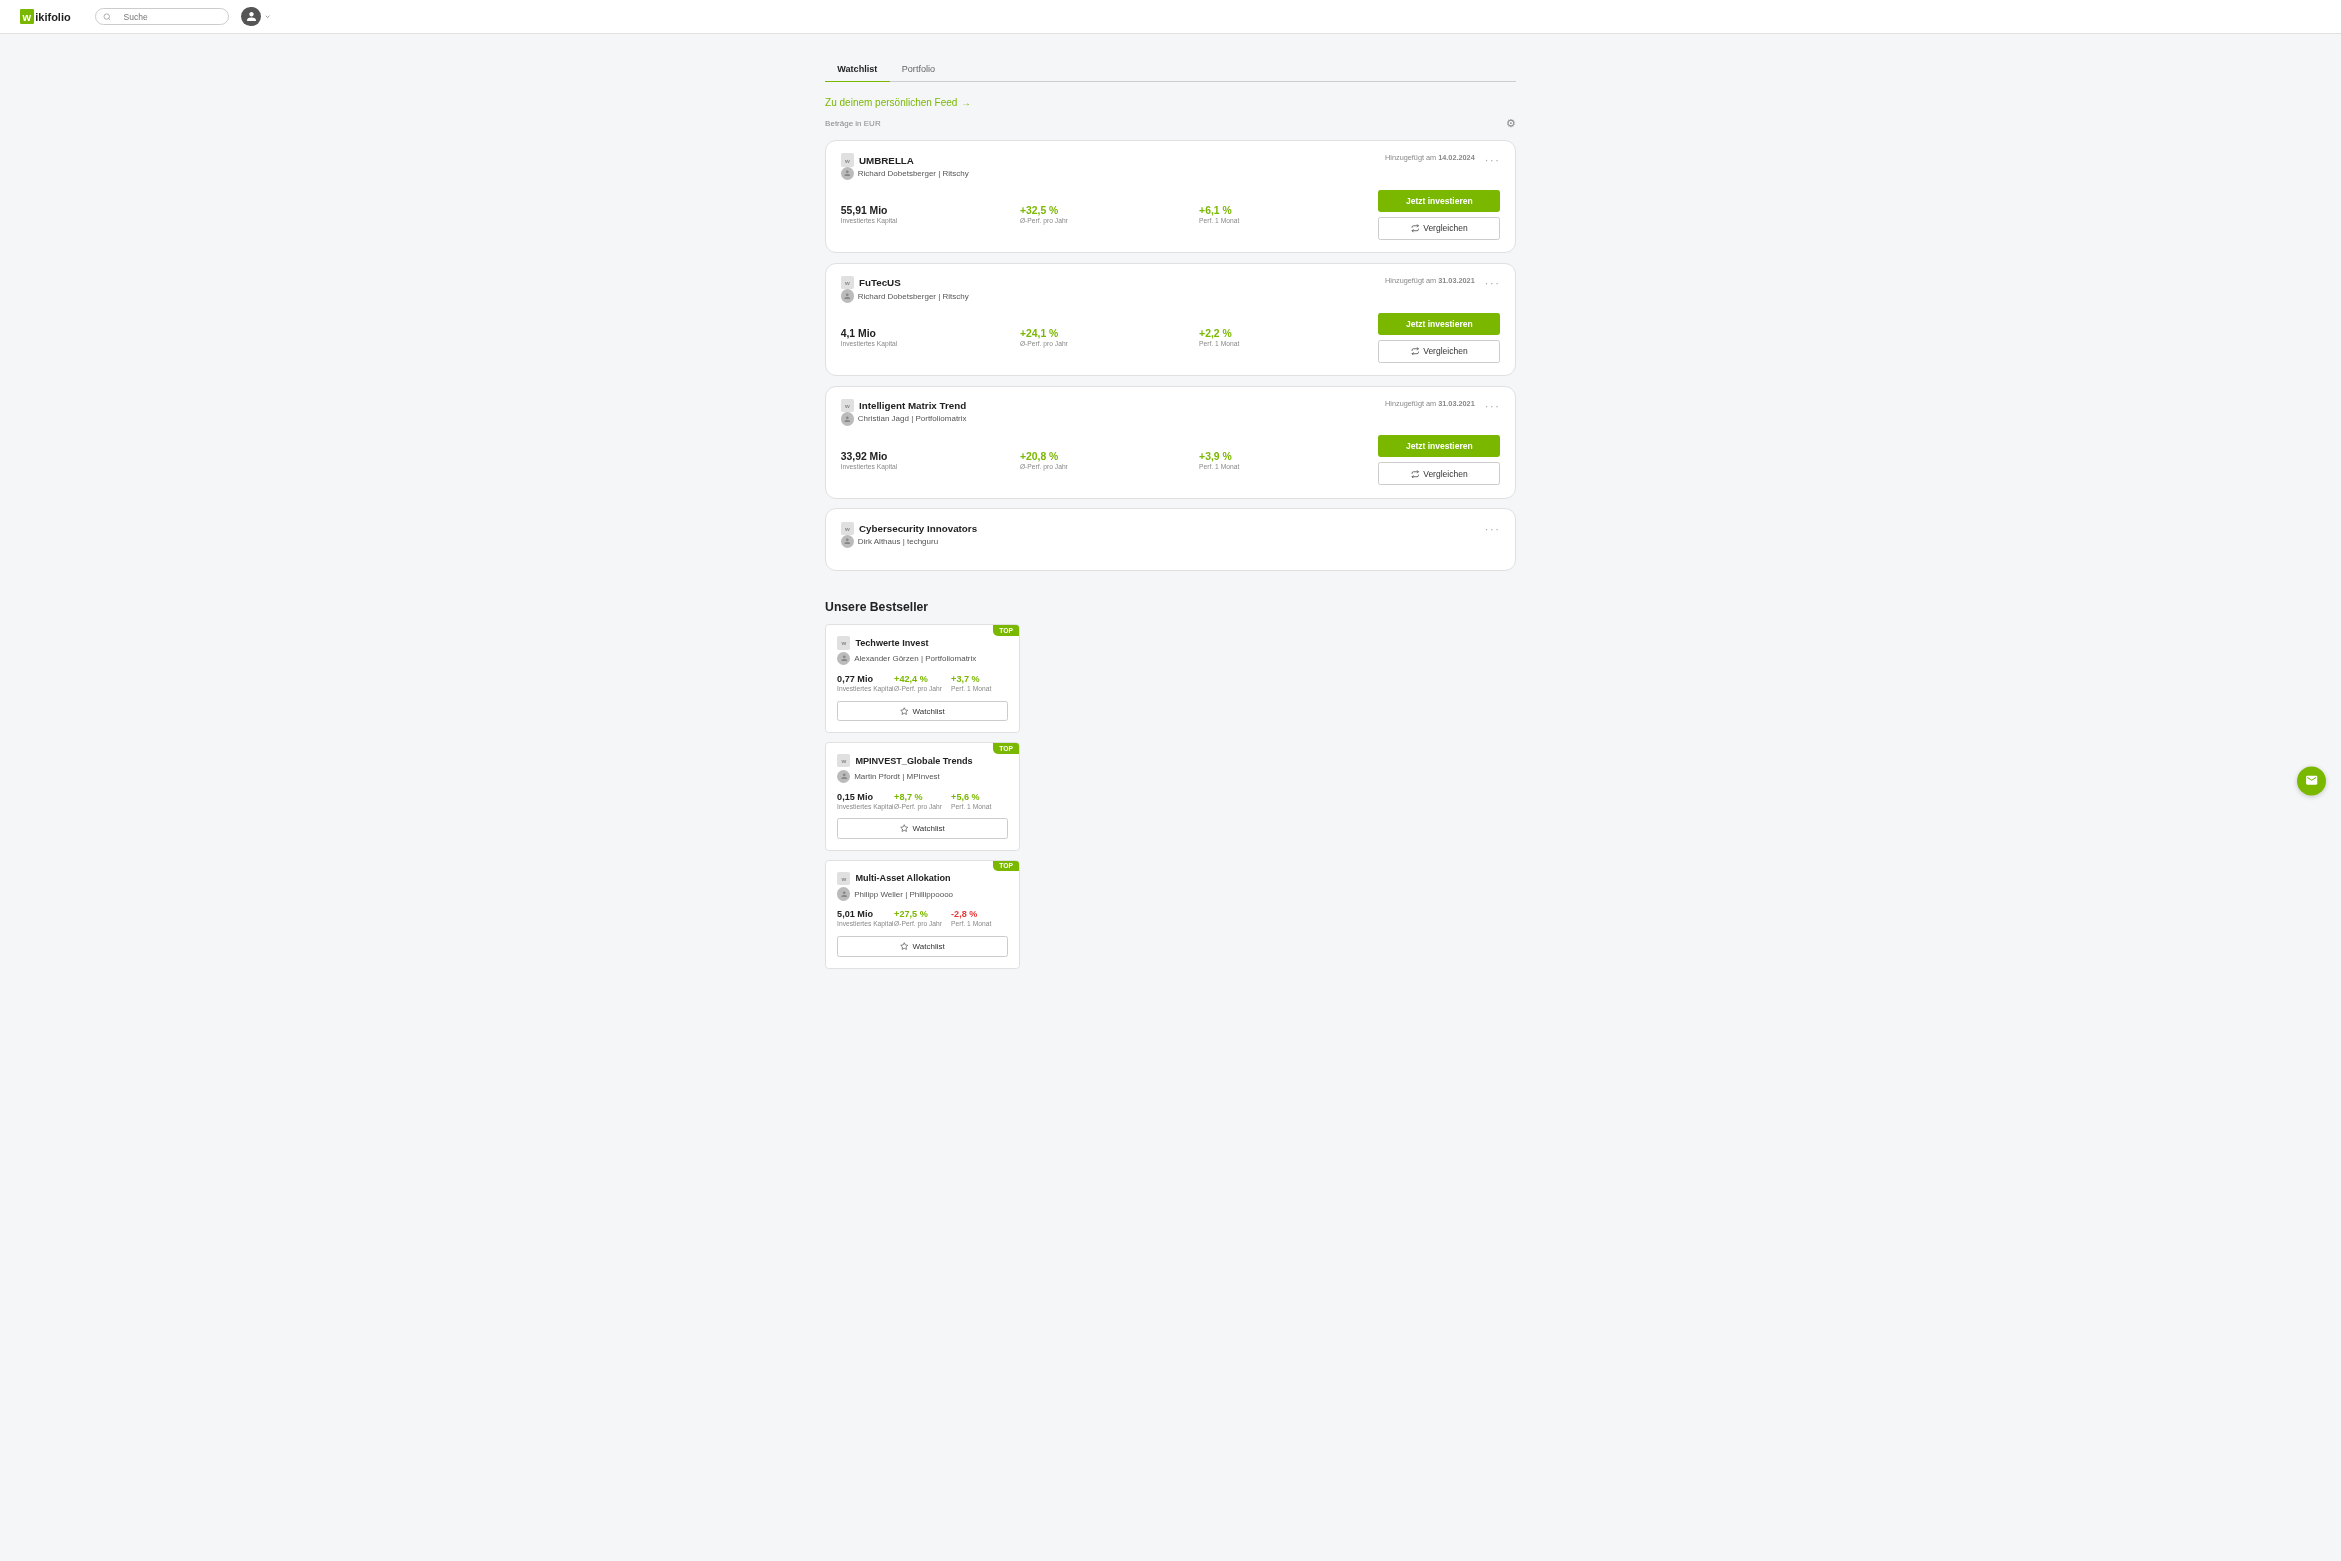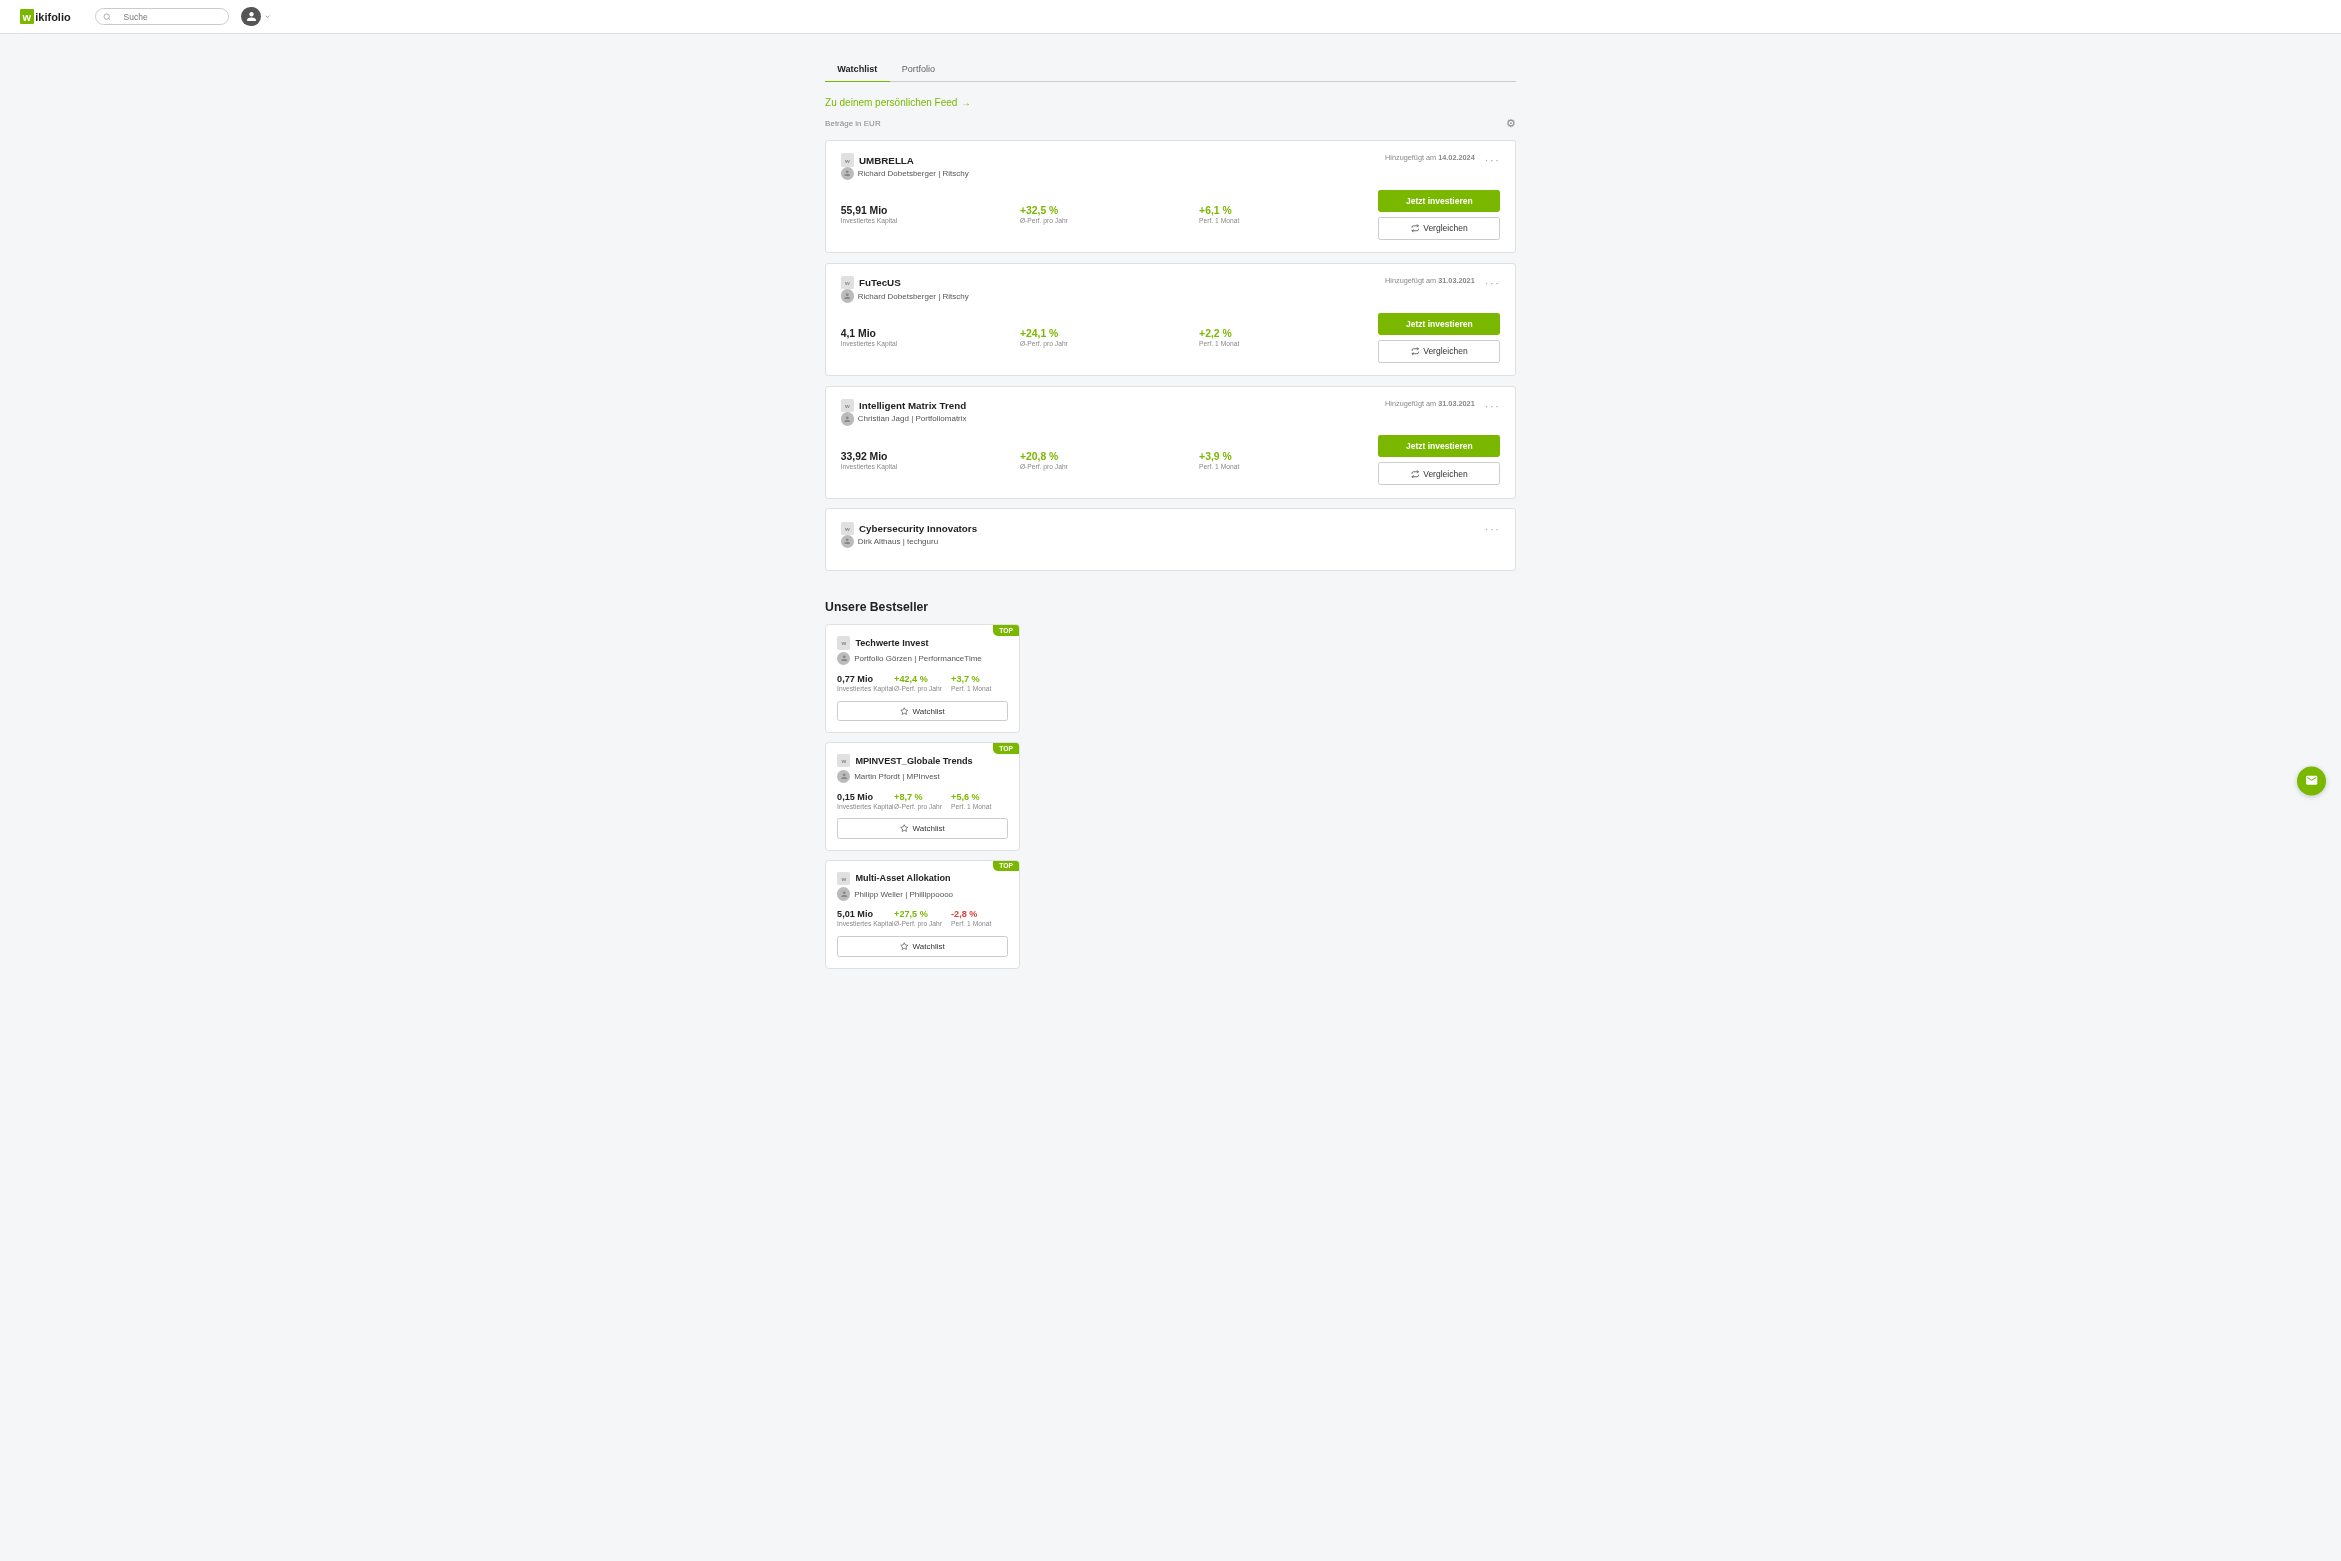--- a/index.html
+++ b/index.html
@@ -28,21 +28,21 @@
     .tab.active { color: #222; border-bottom: 1.8px solid #7ab800; font-weight: 600; }
 
     
     .feed-link { color: #7ab800; font-size: 10px; font-weight: 500; margin-bottom: 9.8px; display: flex; align-items: center; gap: 3.7px; cursor: pointer; }
 
     
     .settings-row { display: flex; justify-content: space-between; align-items: center; margin-bottom: 9.8px; color: #888; font-size: 8px; }
     .gear-icon { cursor: pointer; font-size: 11px; color: #888; }
 
     
-    .wf-card { background: #fff; border: 0.6px solid #e0e0e0; border-radius: 3px; padding: 12.2px 14.6px; margin-bottom: 9.8px; }
+    .wf-card { background: #fff; border: 0.6px solid #e0e0e0; border-radius: 11px; padding: 12.2px 14.6px; margin-bottom: 9.8px; }
     .wf-card-header { display: flex; align-items: flex-start; justify-content: space-between; margin-bottom: 2.4px; }
     .wf-card-title-row { display: flex; align-items: center; gap: 4.9px; }
     .wf-logo-small { width: 13.4px; height: 13.4px; background: #e0e0e0; border-radius: 1.8px; display: flex; align-items: center; justify-content: center; font-size: 6.1px; font-weight: 700; color: #888; }
     .wf-card-title { font-size: 9.8px; font-weight: 600; color: #222; }
     .wf-card-author { display: flex; align-items: center; gap: 3.7px; font-size: 8px; color: #555; margin-bottom: 7.3px; }
     .author-avatar { width: 13.4px; height: 13.4px; border-radius: 50%; background: #bbb; overflow: hidden; display: flex; align-items: center; justify-content: center; }
     .wf-card-date { font-size: 7.3px; color: #888; }
     .wf-card-body { display: flex; align-items: center; gap: 0; }
     .wf-stats { display: flex; gap: 0; flex: 1; }
     .wf-stat { flex: 1; }
@@ -311,21 +311,21 @@
     <div class="bs-title-row">
       <div class="wf-logo-small">w</div>
       <span class="bs-title">Techwerte Invest</span>
     </div>
     <div class="bs-author">
       <div class="author-avatar">
         <svg width="8.5" height="8.5" viewBox="0 0 24 24" fill="#888">
                 <path d="M12 12c2.2 0 4-1.8 4-4s-1.8-4-4-4-4 1.8-4 4 1.8 4 4 4zm0 2c-2.7 0-8 1.3-8 4v2h16v-2c0-2.7-5.3-4-8-4z"></path>
               </svg>
       </div>
-      <span>Portfolio Görzen | PerformanceTime</span>
+      <span>Alexander Görzen | Portfoliomatrix</span>
     </div>
     <div class="bs-stats">
       <div class="bs-stat">
         <div class="bs-stat-value">0,77 Mio</div>
         <div class="bs-stat-label">Investiertes Kapital</div>
       </div>
       <div class="bs-stat">
         <div class="bs-stat-value green">+42,4 %</div>
         <div class="bs-stat-label">Ø-Perf. pro Jahr</div>
       </div>

